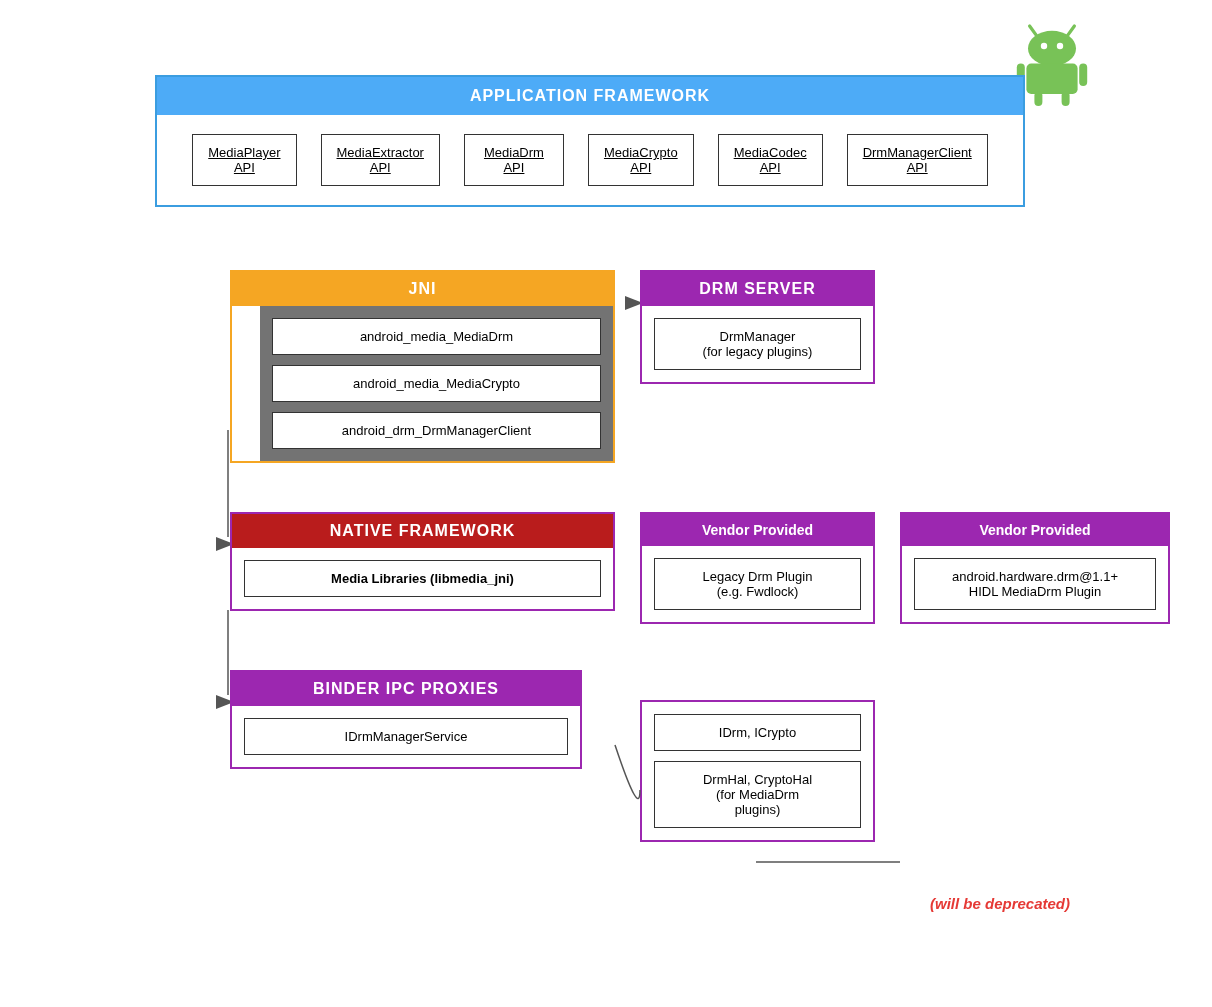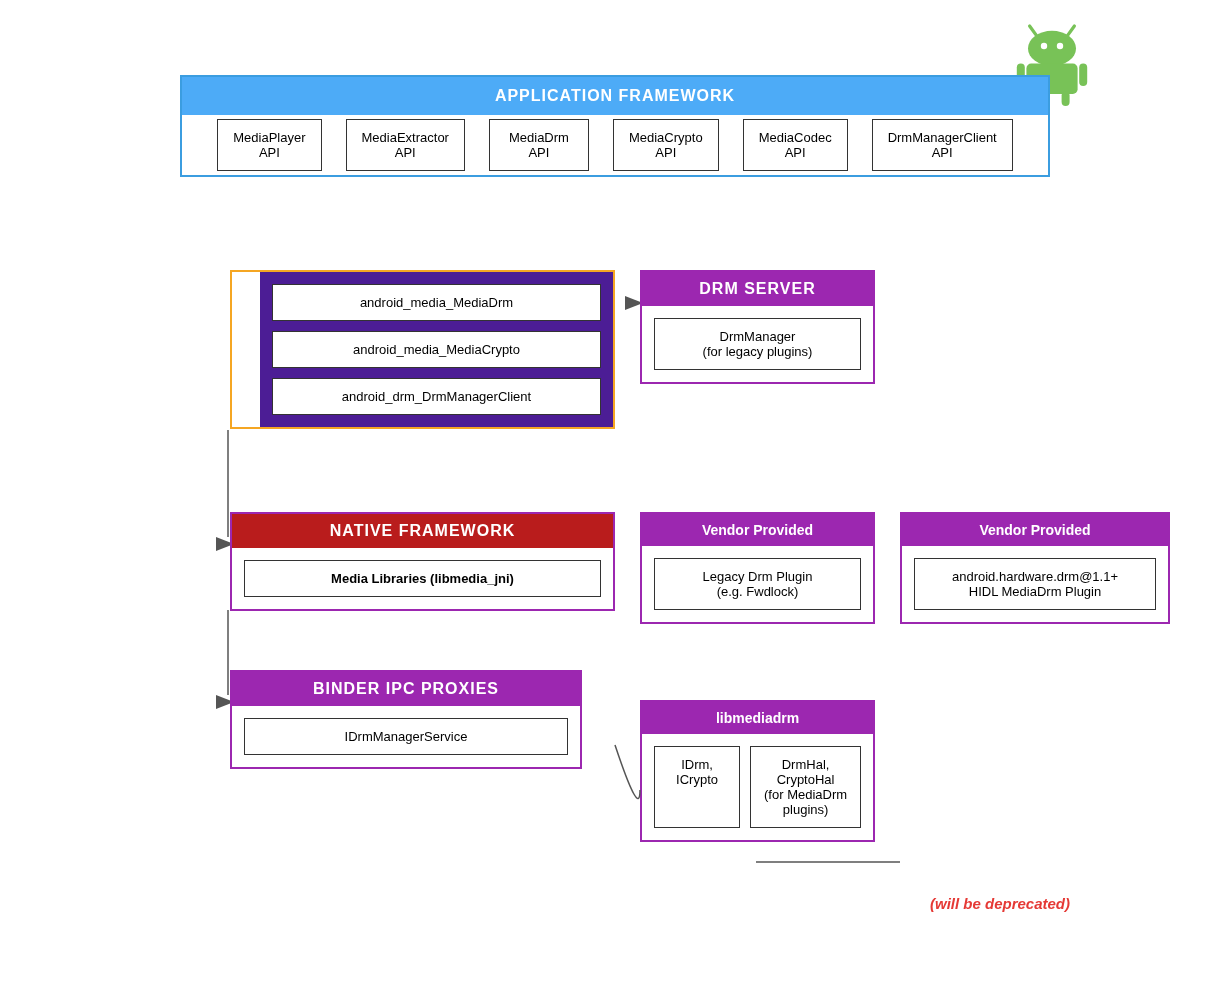--- a/index.html
+++ b/index.html
@@ -22,39 +22,39 @@
     }
 
     
     .app-framework {
       position: absolute;
       top: 75px;
       left: 155px;
       width: 870px;
       background: #4dabf7;
       border: 2px solid #3b9de0;
-      margin-left: 25px;
     }
 
     .app-framework-header {
       background: #4dabf7;
       color: white;
       text-align: center;
       padding: 10px;
       font-size: 16px;
       font-weight: bold;
       letter-spacing: 1px;
     }
 
     .app-framework-body {
       background: white;
-      padding: 4px;
+      padding: 19px;
       display: flex;
       gap: 24px;
       justify-content: center;
+      text-decoration: underline;
     }
 
     .api-box {
       border: 1.5px solid #333;
       padding: 10px 15px;
       text-align: center;
       font-size: 13px;
       min-width: 100px;
     }
 
@@ -76,21 +76,21 @@
       font-size: 16px;
       font-weight: bold;
       letter-spacing: 1px;
     }
 
     .jni-body {
       padding: 12px;
       display: flex;
       flex-direction: column;
       gap: 10px;
-      background: #4c1d95;
+      background: #737373;
       margin-left: 28px;
     }
 
     
     .native-framework-section {
       position: absolute;
       top: 512px;
       left: 230px;
       width: 385px;
       border: 2px solid #9c27b0;
@@ -214,21 +214,21 @@
       text-align: center;
       padding: 8px;
       font-size: 14px;
       font-weight: bold;
     }
 
     .libmediadrm-body {
       padding: 12px;
       background: white;
       display: flex;
-      flex-direction: row;
+      flex-direction: column;
       gap: 10px;
     }
 
     
     .inner-box {
       border: 1.5px solid #333;
       padding: 10px 12px;
       text-align: center;
       font-size: 13px;
       background: white;
@@ -311,20 +311,21 @@
     <div class="api-box">MediaPlayer<br>API</div>
     <div class="api-box">MediaExtractor<br>API</div>
     <div class="api-box">MediaDrm<br>API</div>
     <div class="api-box">MediaCrypto<br>API</div>
     <div class="api-box">MediaCodec<br>API</div>
     <div class="api-box">DrmManagerClient<br>API</div>
   </div>
 </div>
 
 <div class="jni-section">
+  <div class="jni-header">JNI</div>
   <div class="jni-body">
     <div class="inner-box">android_media_MediaDrm</div>
     <div class="inner-box">android_media_MediaCrypto</div>
     <div class="inner-box">android_drm_DrmManagerClient</div>
   </div>
 </div>
 
 <div class="native-fw-arrow">
   <svg width="18" height="14">
     <polygon points="0,0 0,14 18,7" fill="#555"></polygon>
@@ -372,21 +373,20 @@
 </div>
 
 <div class="vendor-right-section">
   <div class="vendor-header">Vendor Provided</div>
   <div class="vendor-body" style="display:flex;flex-direction:column;gap:26px;">
     <div class="inner-box">android.hardware.drm@1.1+<br>HIDL MediaDrm Plugin</div>
   </div>
 </div>
 
 <div class="libmediadrm-section">
-  <div class="libmediadrm-header">libmediadrm</div>
   <div class="libmediadrm-body">
     <div class="inner-box">IDrm, ICrypto</div>
     <div class="inner-box">DrmHal, CryptoHal<br>(for MediaDrm<br>plugins)</div>
   </div>
 </div>
 
 <div class="deprecated-text">(will be deprecated)</div>
 
 <svg class="connections-svg" xmlns="http://www.w3.org/2000/svg">
 

